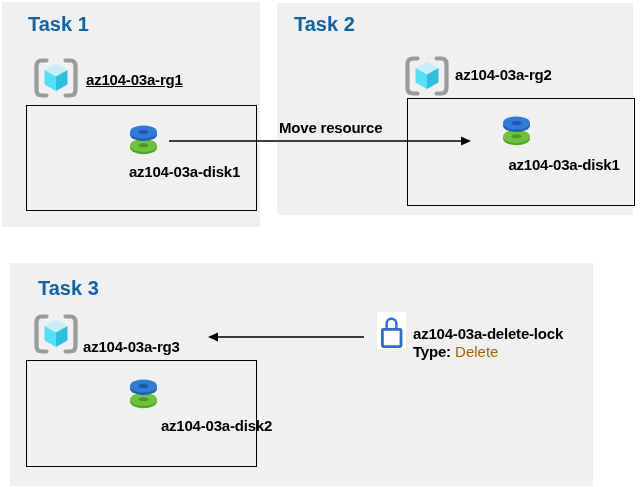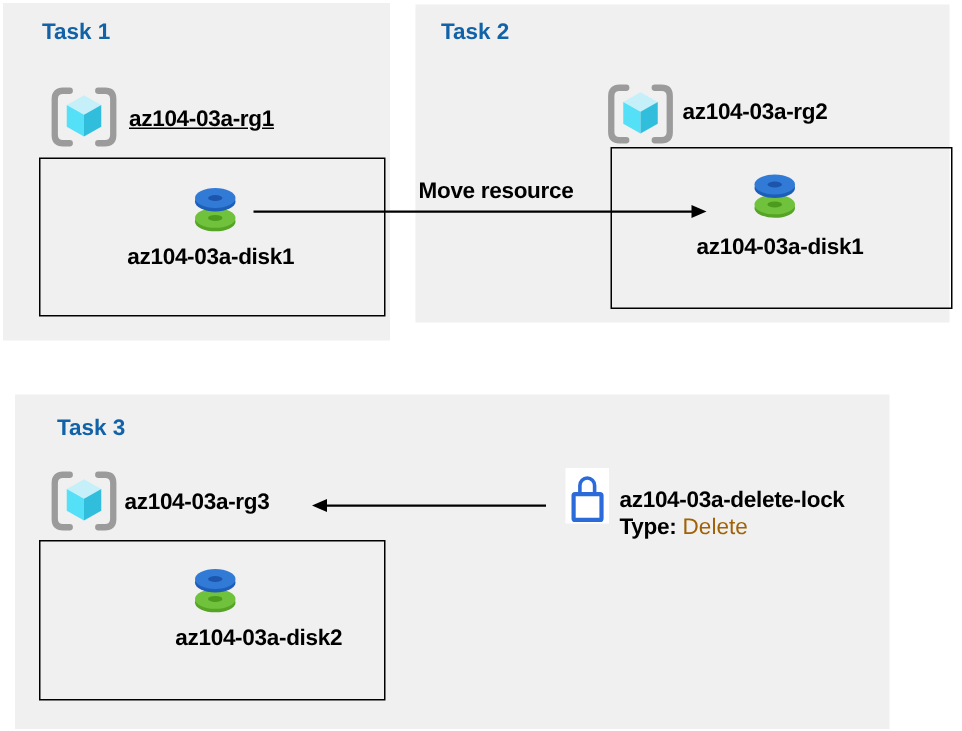--- a/index.html
+++ b/index.html
@@ -3,30 +3,30 @@
 <meta charset="utf-8">
 <style>
   html,body{margin:0;padding:0;background:#fff;}
   .stage{
     position:relative;width:641px;height:487px;background:#ffffff;
     overflow:hidden;
     font-family:"Liberation Sans","DejaVu Sans",sans-serif;
   }
   .panel{position:absolute;background:#f0f0f0;}
   .task-title{
-    position:absolute;font-size:15px;font-weight:700;color:#1262a8;
+    position:absolute;font-size:20px;font-weight:700;color:#1262a8;
     letter-spacing:0px;white-space:nowrap;
   }
   .bold-label{
     position:absolute;font-size:15px;font-weight:700;color:#000;
     white-space:nowrap;letter-spacing:-0.2px;
   }
   .center-label{
     position:absolute;font-size:15px;font-weight:700;color:#000;
-    text-align:center;letter-spacing:-0.2px;
+    text-align:center;letter-spacing:-0.2px;padding-left:44px;
   }
   .res-box{position:absolute;border:1px solid #000;background:transparent;}
   .icon{position:absolute;}
   .lock-plate{position:absolute;background:#ffffff;display:flex;align-items:center;justify-content:center;}
   .lock-text{position:absolute;font-size:15px;line-height:18px;color:#000;white-space:nowrap;}
   .lock-text .name{font-weight:700;letter-spacing:-0.2px;}
   .lock-text .type-label{font-weight:700;letter-spacing:-0.2px;}
   .lock-text .type-value{font-weight:400;color:#a16207;}
   .arrows{position:absolute;left:0;top:0;pointer-events:none;}
 </style>
@@ -60,21 +60,21 @@
   <svg class="icon" style="left:33px;top:313px;" width="46" height="42" viewBox="0 0 46 42">
     <path d="M13.5 3.5 H9 Q3.5 3.5 3.5 9 V33 Q3.5 38.5 9 38.5 H13.5" fill="none" stroke="#9b9b9b" stroke-width="4.2" stroke-linecap="round"></path>
     <path d="M32.5 3.5 H37 Q42.5 3.5 42.5 9 V33 Q42.5 38.5 37 38.5 H32.5" fill="none" stroke="#9b9b9b" stroke-width="4.2" stroke-linecap="round"></path>
     <polygon points="23,6.5 34.5,13 23,19.5 11.5,13" fill="#c5f0f9"></polygon>
     <polygon points="11.5,13 23,19.5 23,34 11.5,27.5" fill="#54e0f7"></polygon>
     <polygon points="34.5,13 23,19.5 23,34 34.5,27.5" fill="#31bedd"></polygon>
   </svg>
 
   <div class="bold-label" style="left:86px;top:71px;text-decoration:underline;">az104-03a-rg1</div>
   <div class="bold-label" style="left:455px;top:66px;text-align:center;">az104-03a-rg2</div>
-  <div class="bold-label" style="left:83px;top:326px;">az104-03a-rg3</div>
+  <div class="bold-label" style="left:83px;top:338px;">az104-03a-rg3</div>
 
   <div class="res-box" style="left:26px;top:105px;width:229px;height:104px;"></div>
   <div class="res-box" style="left:407px;top:98px;width:226px;height:106px;"></div>
   <div class="res-box" style="left:26px;top:360px;width:229px;height:105px;"></div>
 
   <svg class="icon" style="left:124px;top:122px;" width="39" height="35" viewBox="0 0 39 35">
     <ellipse cx="19.5" cy="25.6" rx="13.5" ry="6.6" fill="#55a426"></ellipse>
     <ellipse cx="19.5" cy="23.3" rx="13.5" ry="6.6" fill="#70c13c"></ellipse>
     <ellipse cx="19.5" cy="23.3" rx="4.8" ry="2" fill="#4c9a1e"></ellipse>
     <ellipse cx="19.5" cy="12.4" rx="13.5" ry="6.6" fill="#1d5fb8"></ellipse>

